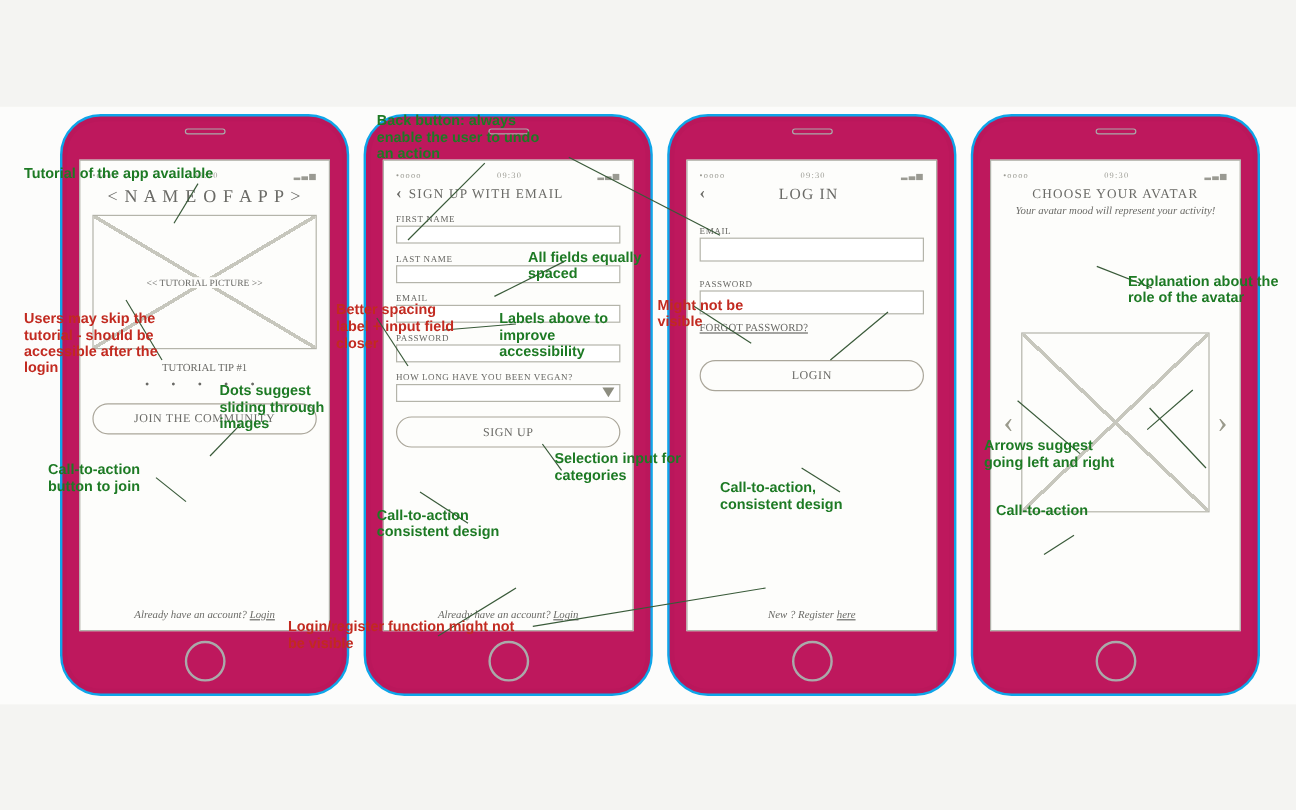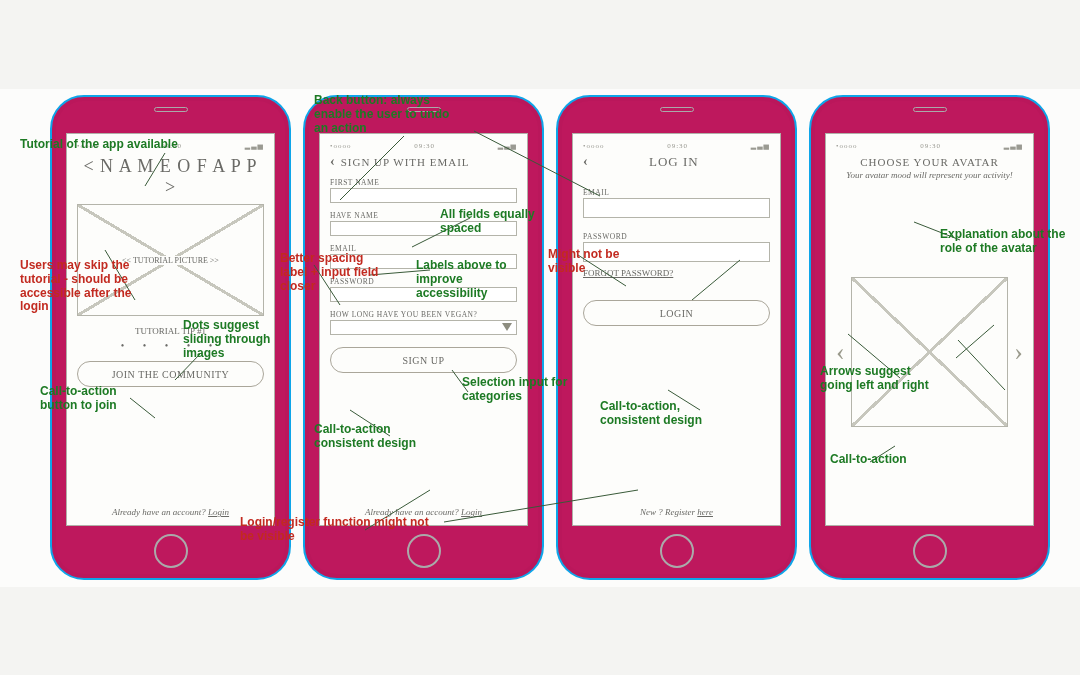--- a/index.html
+++ b/index.html
@@ -50,21 +50,21 @@
     display: flex; flex-direction: column;
     font-family: "Comic Sans MS", "Segoe Script", cursive;
     color: #6a6a66;
   }
   .statusbar {
     display: flex; justify-content: space-between;
     font-size: 7px; letter-spacing: 1px; color: #9a9a92;
     height: 10px;
   }
   .app-title {
-    text-align: center; font-size: 18px; letter-spacing: 1px;
+    text-align: center; font-size: 15px; letter-spacing: 1px;
     margin-top: 4px;
   }
   .subtitle {
     text-align: center; font-size: 9px; font-style: italic; line-height: 1.15;
     margin-top: 2px;
   }
   .picture-frame {
     margin-top: 6px; flex: 0 0 112px;
     border: 1px solid #b4b4aa; position: relative;
     display: flex; align-items: center; justify-content: center;
@@ -166,21 +166,21 @@
   <div class="ann green" style="left:416px; top:259px; max-width:110px;">Labels above to improve accessibility</div>
   <div class="ann green" style="left:462px; top:376px; max-width:110px;">Selection input for categories</div>
   <div class="ann green" style="left:314px; top:423px; max-width:110px;">Call-to-action consistent design</div>
   <div class="ann red" style="left:240px; top:516px; max-width:190px;">Login/register function might not be visible</div>
 
   <div class="ann red" style="left:548px; top:248px; max-width:90px;">Might not be visible</div>
   <div class="ann green" style="left:940px; top:228px; max-width:130px;">Explanation about the role of the avatar</div>
 
   <div class="ann green" style="left:600px; top:400px; max-width:140px;">Call-to-action, consistent design</div>
   <div class="ann green" style="left:820px; top:365px; max-width:120px;">Arrows suggest going left and right</div>
-  <div class="ann green" style="left:830px; top:453px; max-width:100px;">Call-to-action</div>
+  <div class="ann green" style="left:830px; top:419px; max-width:100px;">Call-to-action</div>
 
   <div class="phones">
 
     <div class="phone">
       <div class="speaker"></div>
       <div class="homebtn"></div>
       <div class="screen">
         <div class="statusbar">
           <span>•oooo</span>
           <span>09:30</span>
@@ -212,21 +212,21 @@
         </div>
         <div class="back-row">
           <span class="back-chevron">‹</span>
           <span class="app-title" style="margin:0; text-align:left; font-size:11px;">SIGN UP WITH EMAIL</span>
         </div>
         <div class="field">
           <div class="lbl">FIRST NAME</div>
             <div class="inp"></div>
         </div>
         <div class="field">
-          <div class="lbl">HAVE NAME</div>
+          <div class="lbl">LAST NAME</div>
             <div class="inp"></div>
         </div>
         <div class="field">
           <div class="lbl">EMAIL</div>
             <div class="inp"></div>
         </div>
         <div class="field">
           <div class="lbl">PASSWORD</div>
             <div class="inp"></div>
         </div>

